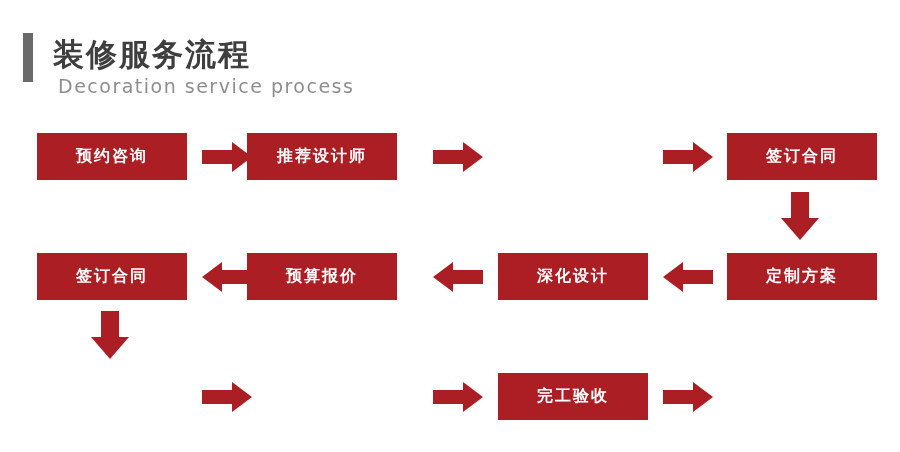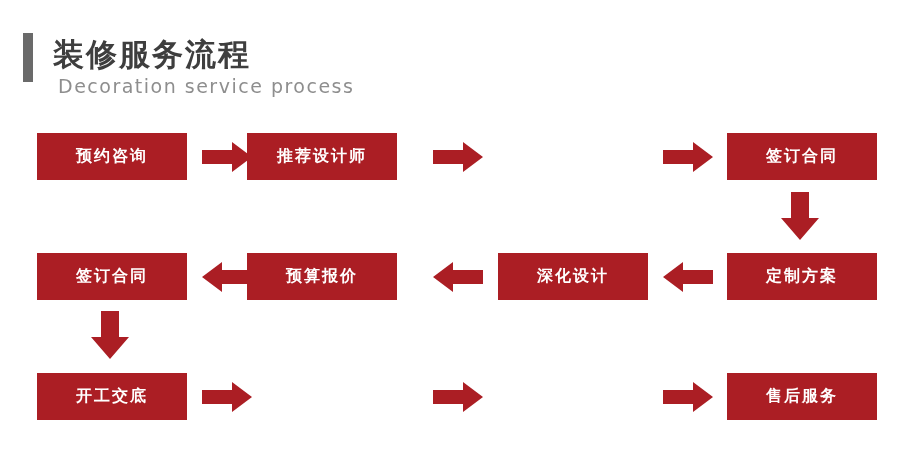--- a/index.html
+++ b/index.html
@@ -125,32 +125,31 @@
     <div class="box col-4">定制方案</div>
   </div>
 
   <span class="varrow down-left">
     <svg viewBox="0 0 38 48">
         <polygon points="10,0 28,0 28,26 38,26 19,48 0,26 10,26" fill="currentColor"></polygon>
       </svg>
   </span>
 
   <div class="row row-3">
-    <div class="box col-1">开工交底</div>
     <span class="harrow gap-1">
       <svg viewBox="0 0 50 30">
           <polygon points="0,8 30,8 30,0 50,15 30,30 30,22 0,22" fill="currentColor"></polygon>
         </svg>
     </span>
     <span class="harrow gap-2">
       <svg viewBox="0 0 50 30">
           <polygon points="0,8 30,8 30,0 50,15 30,30 30,22 0,22" fill="currentColor"></polygon>
         </svg>
     </span>
+    <div class="box col-3">完工验收</div>
     <span class="harrow gap-3">
       <svg viewBox="0 0 50 30">
           <polygon points="0,8 30,8 30,0 50,15 30,30 30,22 0,22" fill="currentColor"></polygon>
         </svg>
     </span>
-    <div class="box col-4">售后服务</div>
   </div>
 
 </div>
 
 </body></html>

